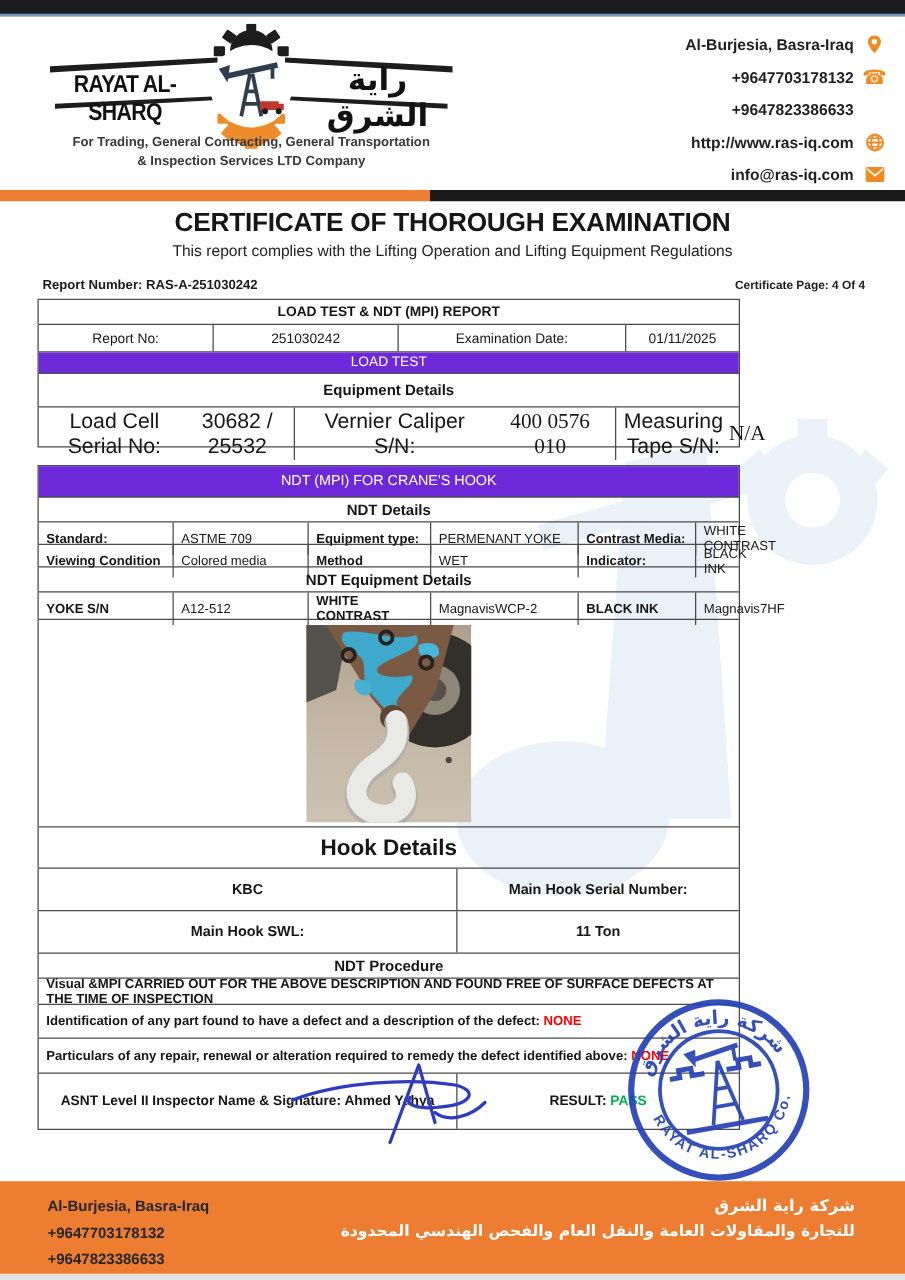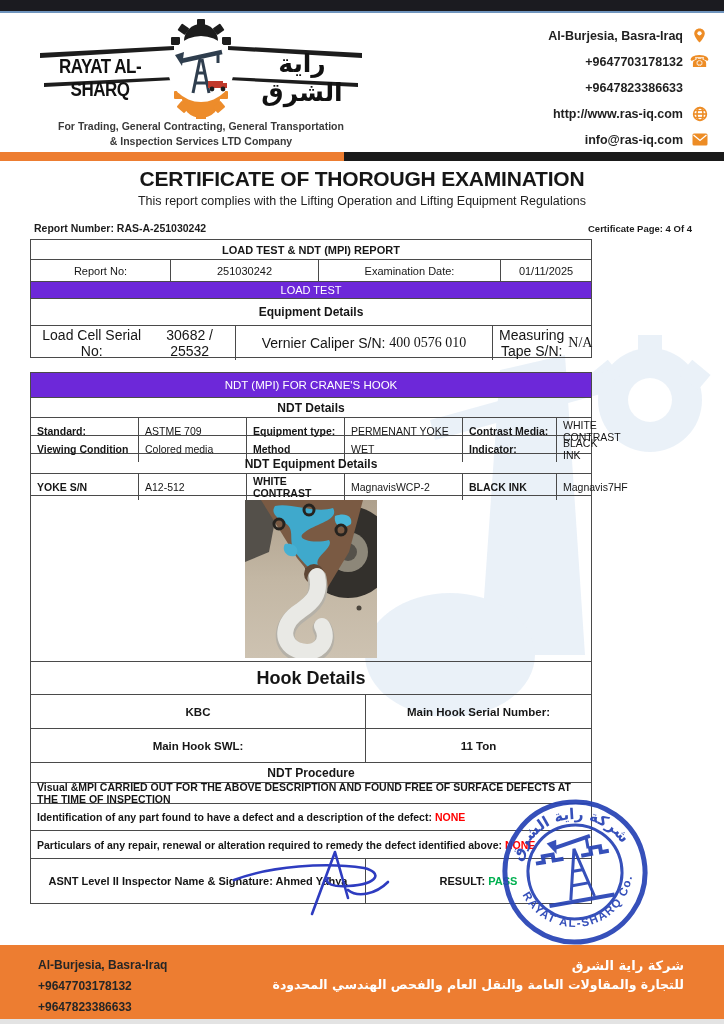--- a/index.html
+++ b/index.html
@@ -8,21 +8,21 @@
 
   
   .topbar { position:absolute; top:0; left:0; width:724px; height:13px; background:#1b1b20; border-bottom:2px solid #6f94bd; }
 
   
   .header { position:absolute; top:15px; left:0; width:724px; height:137px; }
   .logo-wrap { position:absolute; left:34px; top:4px; width:334px; height:132px; }
   .logo-art { position:absolute; left:0; top:0; }
   .logo-en { position:absolute; left:2px; top:40px; width:128px; font-size:17px; font-weight:800; letter-spacing:-0.5px; color:#111; text-align:center; transform:scaleY(1.15); }
   .logo-ar { position:absolute; right:0px; top:30px; width:132px; font-size:25px; font-weight:bold; color:#111; text-align:center; font-family:"DejaVu Sans", sans-serif; }
-  .tagline { position:absolute; left:0; bottom:2px; width:100%; text-align:center; font-size:10.5px; font-weight:bold; color:#3a3a3a; line-height:1.45; }
+  .tagline { position:absolute; left:0; bottom:14px; width:100%; text-align:center; font-size:10.5px; font-weight:bold; color:#3a3a3a; line-height:1.45; }
   .contacts { position:absolute; right:16px; top:12px; display:flex; flex-direction:column; gap:9px; align-items:flex-end; }
   .contact-row { display:flex; align-items:center; gap:8px; font-size:12.5px; font-weight:bold; color:#1f1f1f; height:17px; }
   .contact-row .ico { width:17px; height:17px; display:flex; align-items:center; justify-content:center; }
   .contact-row .ico-spacer { width:17px; height:17px; }
   .phone-glyph { color:#ED8C25; font-size:16px; font-family:"DejaVu Sans", sans-serif; line-height:17px; }
 
   
   .divider { position:absolute; top:152px; left:0; width:724px; height:9px;
              background:linear-gradient(to right, #ED7D31 0%, #ED7D31 47.5%, #1a1a1a 47.5%, #1a1a1a 100%); }
 
@@ -53,21 +53,21 @@
   .hdr { font-weight:bold; display:flex; align-items:center; justify-content:center; }
   .serif { font-family:"Liberation Serif", serif; }
   .red { color:#FF0000; }
   .green { color:#00B050; }
 
   
   .r-title { height:20px; }
   .r-report { height:22px; grid-template-columns:140px 148px 182px 1fr; }
   .r-loadtest { height:17px; font-size:11px; }
   .r-eqhdr { height:27px; font-size:12px; }
-  .r-eqrow { height:31px; grid-template-columns:205px 257px 1fr; font-size:14px; }
+  .r-eqrow { height:31px; grid-template-columns:205px 257px 1fr; font-size:17px; }
 
   
   .r-ndtbanner { height:25px; font-size:11.5px; }
   .r-ndthdr { height:20px; font-size:12px; }
   .r-ndt6 { height:18px; grid-template-columns:108px 108px 98px 118px 94px 1fr; font-size:10.5px; }
   .r-ndteq { height:22px; grid-template-columns:108px 108px 98px 118px 94px 1fr; font-size:10.5px; }
   .r-photo { height:166px; display:flex; align-items:center; justify-content:center; background:transparent; }
   .r-hookhdr { height:33px; font-size:18px; }
   .r-hook { height:34px; grid-template-columns:335px 1fr; font-size:11.5px; }
   .r-prochdr { height:20px; font-size:12px; }

